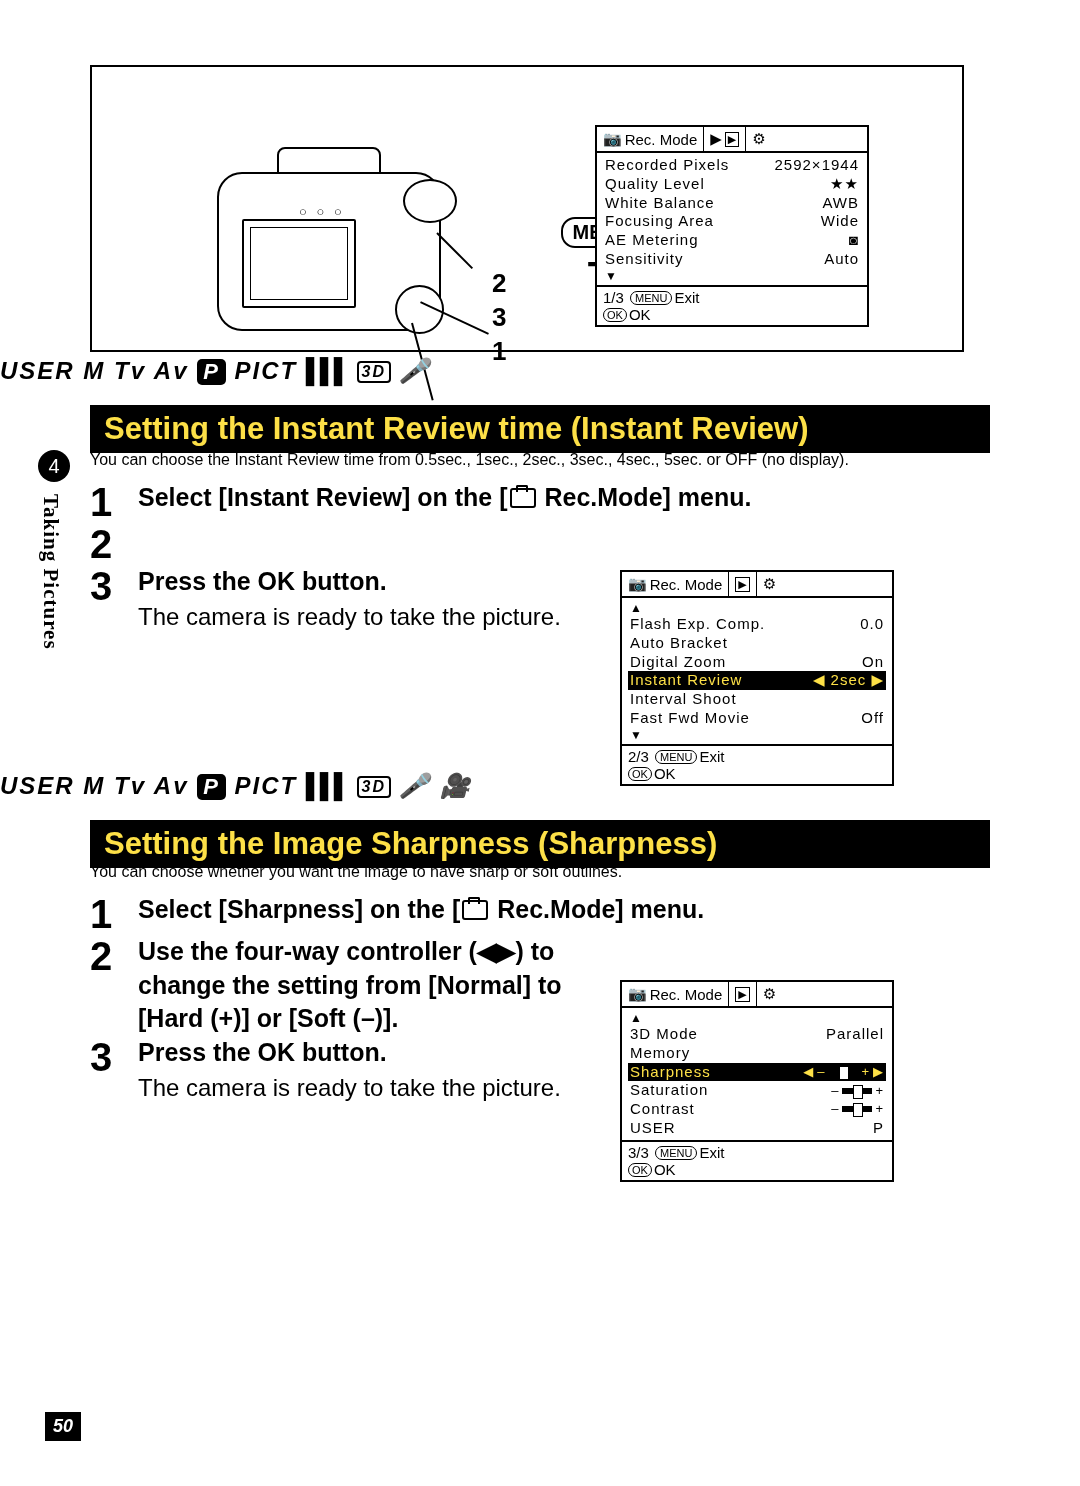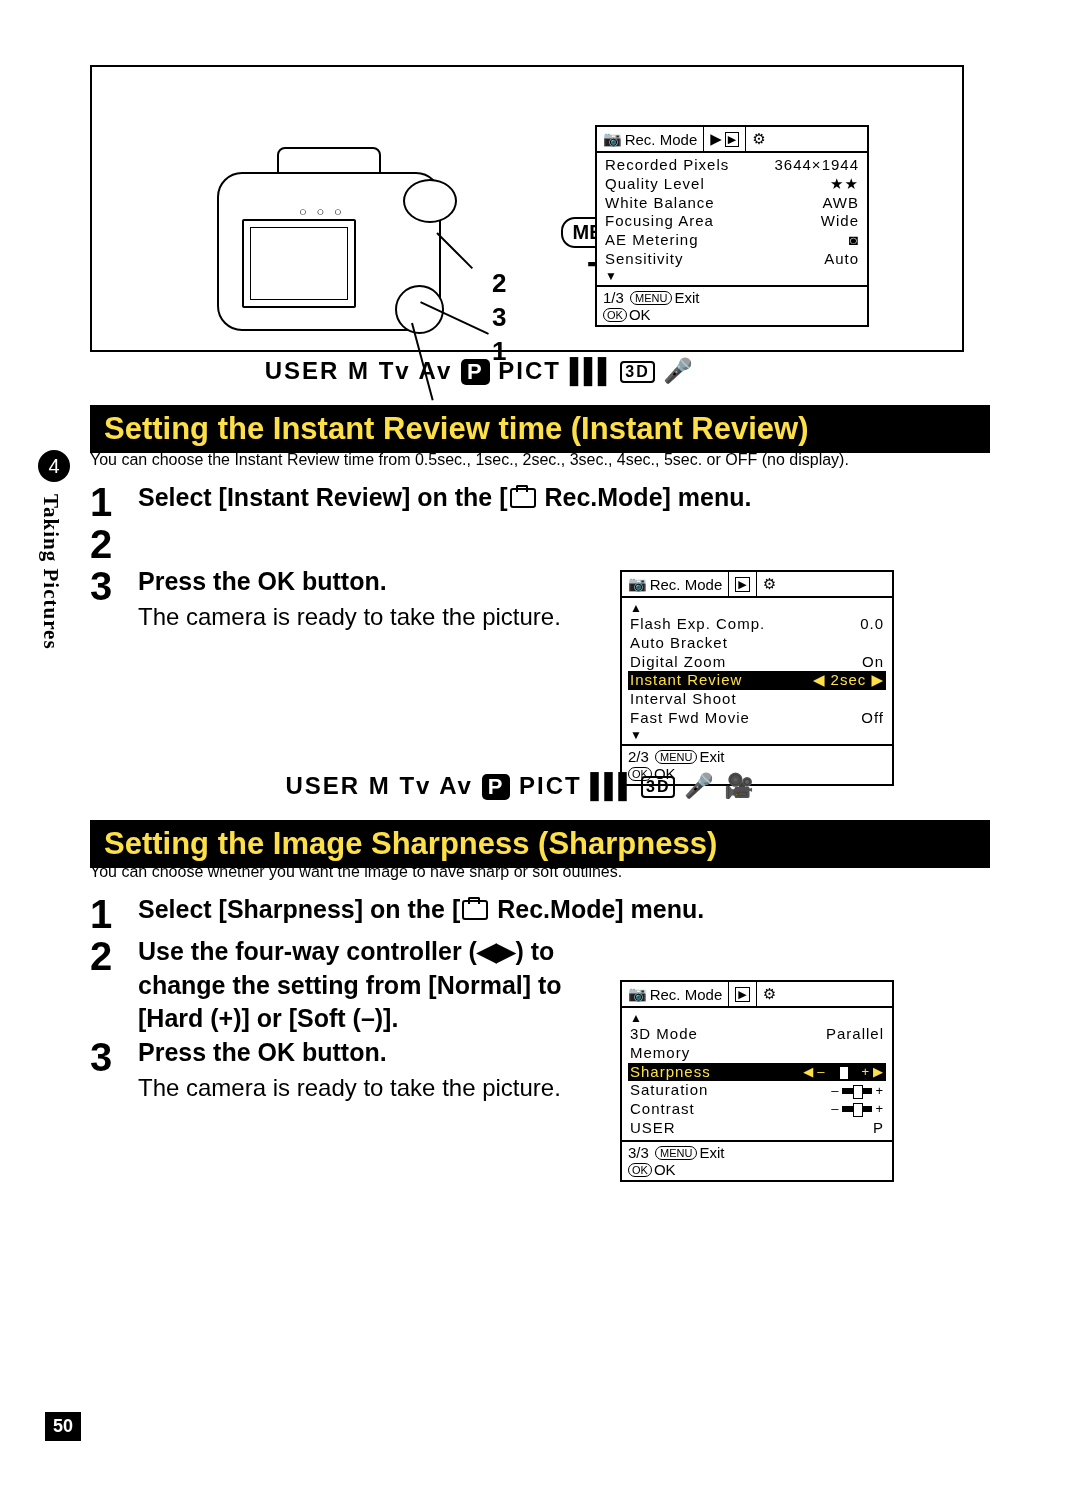--- a/index.html
+++ b/index.html
@@ -131,22 +131,23 @@
     display: flex;
     justify-content: space-between;
     padding: 2px 6px;
     font-size: 15px;
     flex-direction: column;
   }
   .mode-strip {
     font-weight: bold;
     font-size: 24px;
     letter-spacing: 2px;
-    text-align: center;
+    text-align: left;
     padding-right: 120px;
+    font-style: italic;
   }
   .mode-strip .user { font-family: 'Arial Narrow', Arial; }
   .p-badge {
     display: inline-block;
     background: #000;
     color: #fff;
     border-radius: 5px;
     padding: 0 6px;
     font-size: 22px;
   }
@@ -226,20 +227,21 @@
   .ms-3 { left: 620px; top: 980px; width: 270px; }
   .page-num {
     position: absolute;
     left: 45px;
     bottom: 45px;
     background: #000;
     color: #fff;
     font-size: 18px;
     font-weight: bold;
     padding: 4px 8px;
+    font-style: italic;
   }
   .cam-icon { font-size:15px; }
   .ok-badge {
     display:inline-block;
     border:1px solid #000;
     border-radius:8px;
     font-size:11px;
     padding:0 3px;
     vertical-align:1px;
     margin-right:2px;
@@ -329,21 +331,21 @@
           <span>▶</span>
           <span style="border:1px solid #000;padding:0 2px;font-size:11px;">▶</span>
         </div>
       <div class="ms-tab" style="border-right:none;">
           <span>⚙</span>
         </div>
     </div>
     <div class="ms-body">
       <div class="ms-row">
           <span>Recorded Pixels</span>
-          <span>3644×1944</span>
+          <span>2592×1944</span>
         </div>
       <div class="ms-row">
           <span>Quality Level</span>
           <span>★★</span>
         </div>
       <div class="ms-row">
           <span>White Balance</span>
           <span>AWB</span>
         </div>
       <div class="ms-row">

